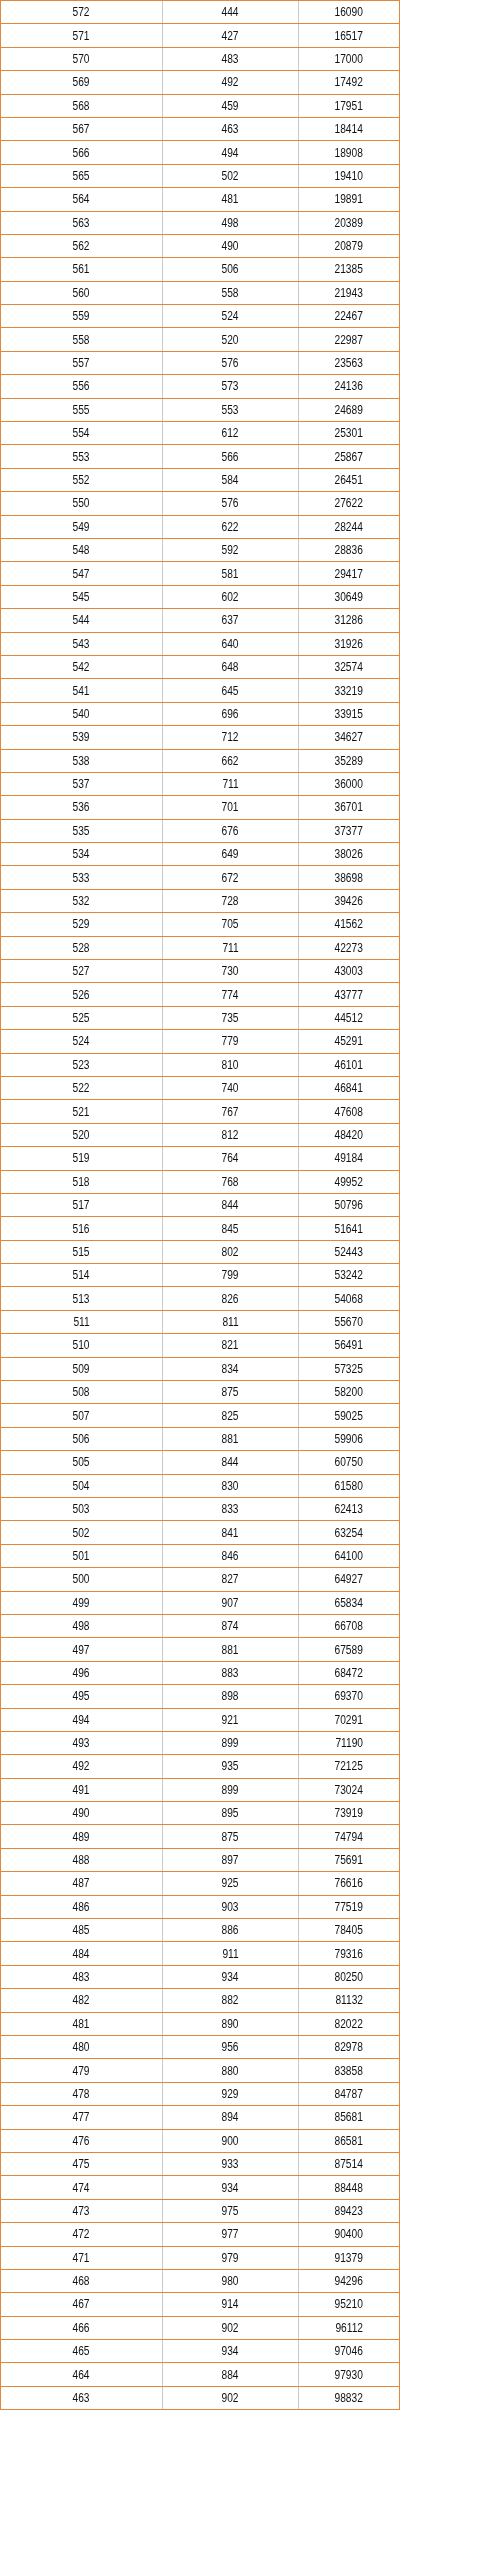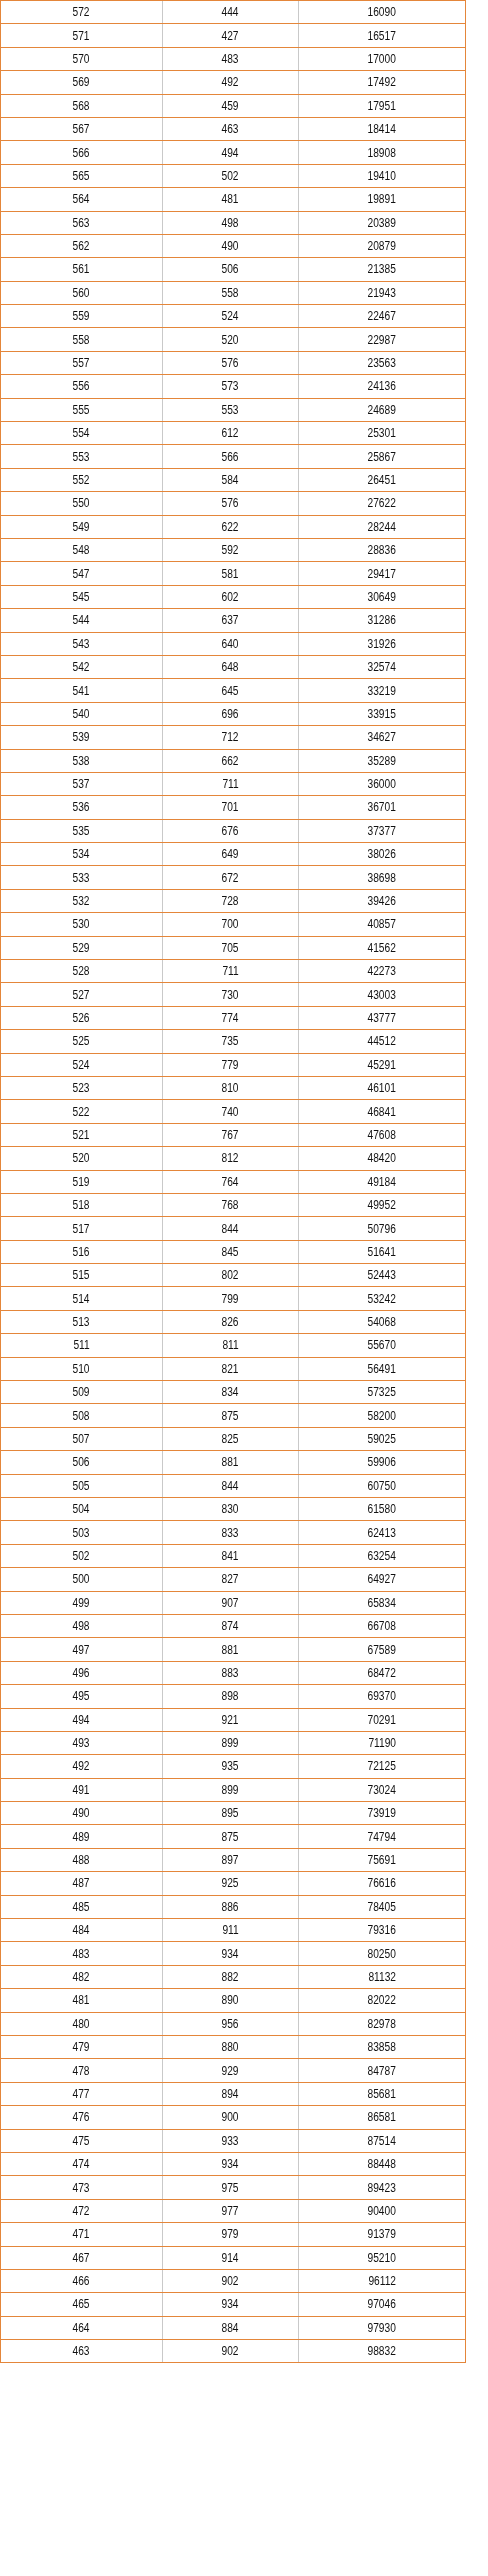--- a/index.html
+++ b/index.html
@@ -1,19 +1,19 @@
 <!DOCTYPE html>
 <html style="font-size:11.4px"><head>
 <meta charset="utf-8">
 <style>
   html, body { margin: 0; padding: 0; background: #ffffff; }
   body { width: 488px; height: 2576px; overflow: hidden; }
   .table-wrap {
     position: absolute; left: 0; top: 0;
-    width: 466px;
+    width: 400px;
     border-left: 0.7px solid #e4863a;
     border-right: 0.7px solid #e4863a;
     border-top: 0.7px solid #e4863a;
     box-sizing: border-box;
     text-align: center;
   }
   .row {
     display: flex;
     height: 23.4px;
     border-bottom: 0.7px solid #e4863a;
@@ -461,31 +461,20 @@
       </div>
       <div class="cell c2">
         <span>728</span>
       </div>
       <div class="cell c3">
         <span>39426</span>
       </div>
     </div>
     <div class="row">
       <div class="cell c1">
-        <span>530</span>
-      </div>
-      <div class="cell c2">
-        <span>700</span>
-      </div>
-      <div class="cell c3">
-        <span>40857</span>
-      </div>
-    </div>
-    <div class="row">
-      <div class="cell c1">
         <span>529</span>
       </div>
       <div class="cell c2">
         <span>705</span>
       </div>
       <div class="cell c3">
         <span>41562</span>
       </div>
     </div>
     <div class="row">
@@ -769,20 +758,31 @@
       </div>
       <div class="cell c2">
         <span>841</span>
       </div>
       <div class="cell c3">
         <span>63254</span>
       </div>
     </div>
     <div class="row">
       <div class="cell c1">
+        <span>501</span>
+      </div>
+      <div class="cell c2">
+        <span>846</span>
+      </div>
+      <div class="cell c3">
+        <span>64100</span>
+      </div>
+    </div>
+    <div class="row">
+      <div class="cell c1">
         <span>500</span>
       </div>
       <div class="cell c2">
         <span>827</span>
       </div>
       <div class="cell c3">
         <span>64927</span>
       </div>
     </div>
     <div class="row">
@@ -923,20 +923,31 @@
       </div>
       <div class="cell c2">
         <span>925</span>
       </div>
       <div class="cell c3">
         <span>76616</span>
       </div>
     </div>
     <div class="row">
       <div class="cell c1">
+        <span>486</span>
+      </div>
+      <div class="cell c2">
+        <span>903</span>
+      </div>
+      <div class="cell c3">
+        <span>77519</span>
+      </div>
+    </div>
+    <div class="row">
+      <div class="cell c1">
         <span>485</span>
       </div>
       <div class="cell c2">
         <span>886</span>
       </div>
       <div class="cell c3">
         <span>78405</span>
       </div>
     </div>
     <div class="row">
@@ -1084,20 +1095,31 @@
     </div>
     <div class="row">
       <div class="cell c1">
         <span>471</span>
       </div>
       <div class="cell c2">
         <span>979</span>
       </div>
       <div class="cell c3">
         <span>91379</span>
+      </div>
+    </div>
+    <div class="row">
+      <div class="cell c1">
+        <span>468</span>
+      </div>
+      <div class="cell c2">
+        <span>980</span>
+      </div>
+      <div class="cell c3">
+        <span>94296</span>
       </div>
     </div>
     <div class="row">
       <div class="cell c1">
         <span>467</span>
       </div>
       <div class="cell c2">
         <span>914</span>
       </div>
       <div class="cell c3">

